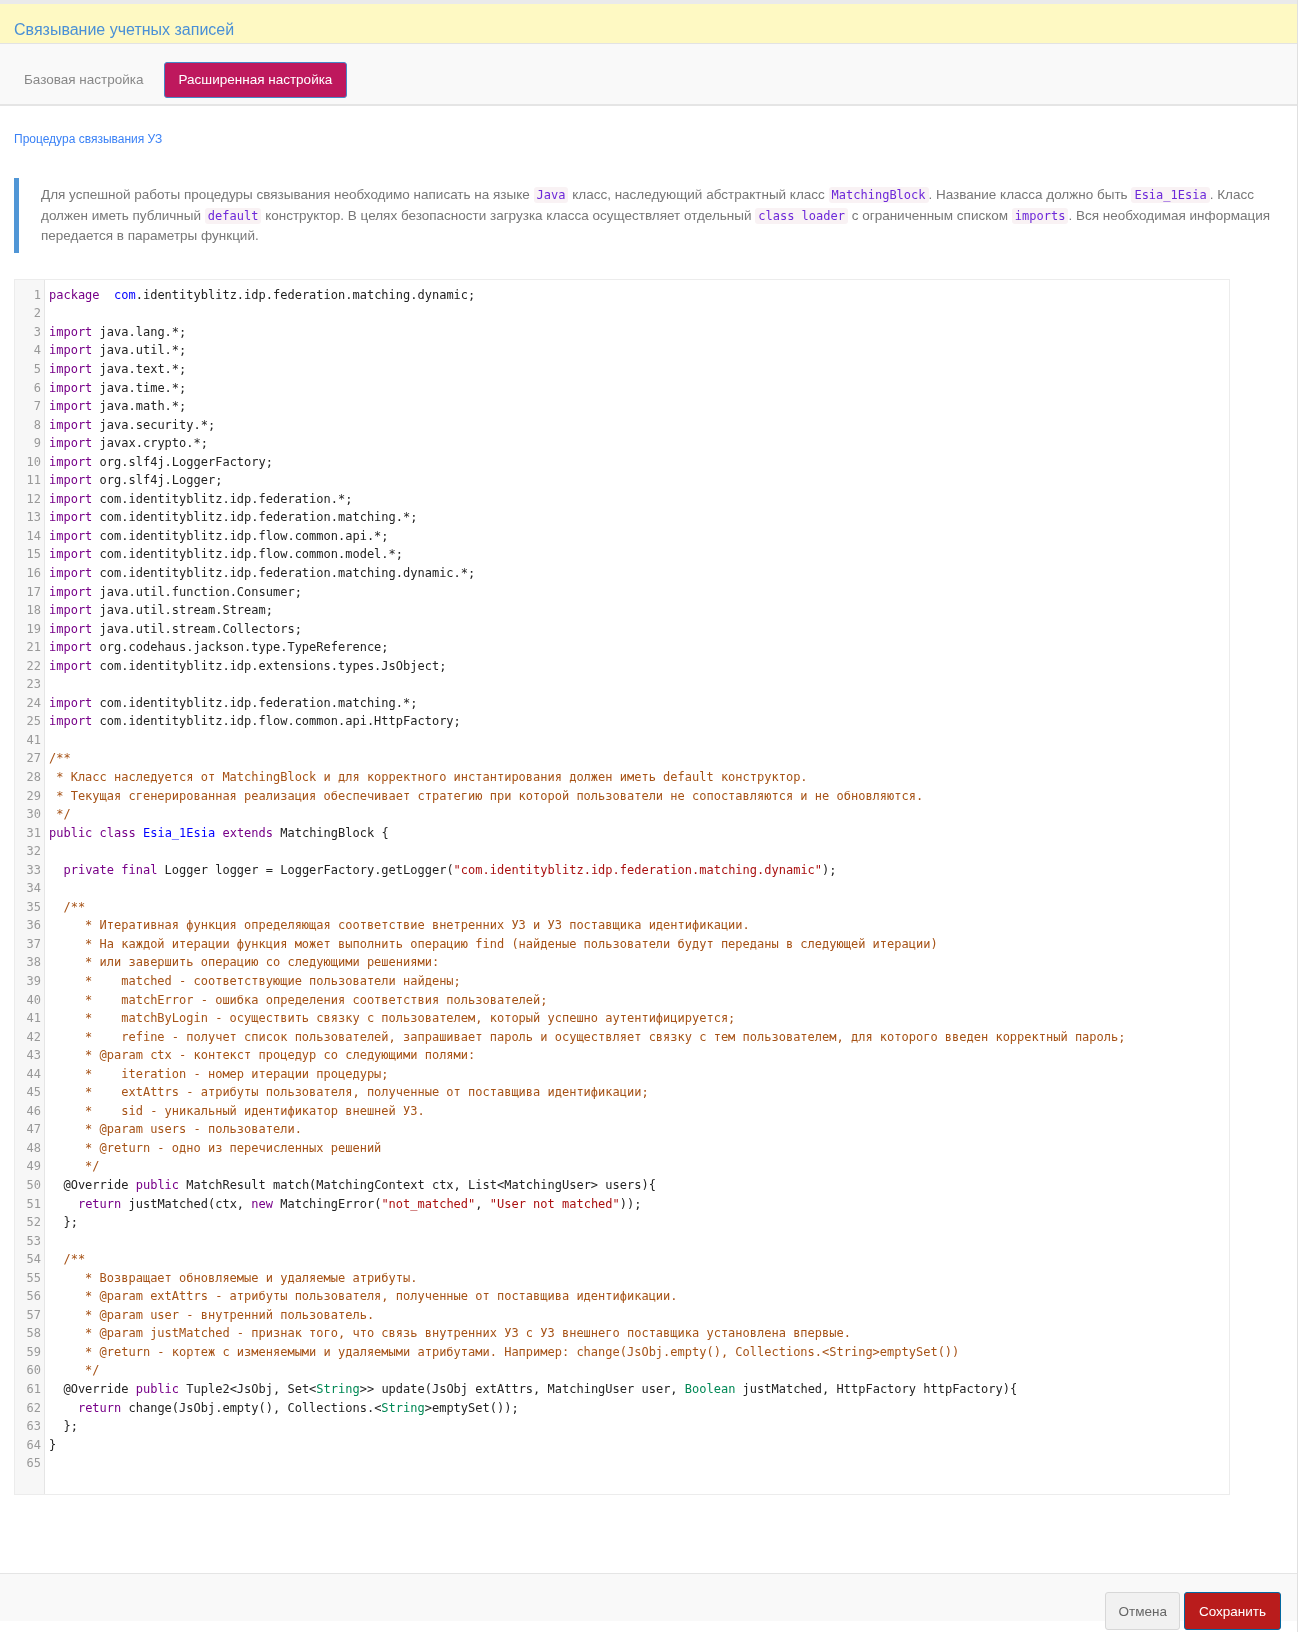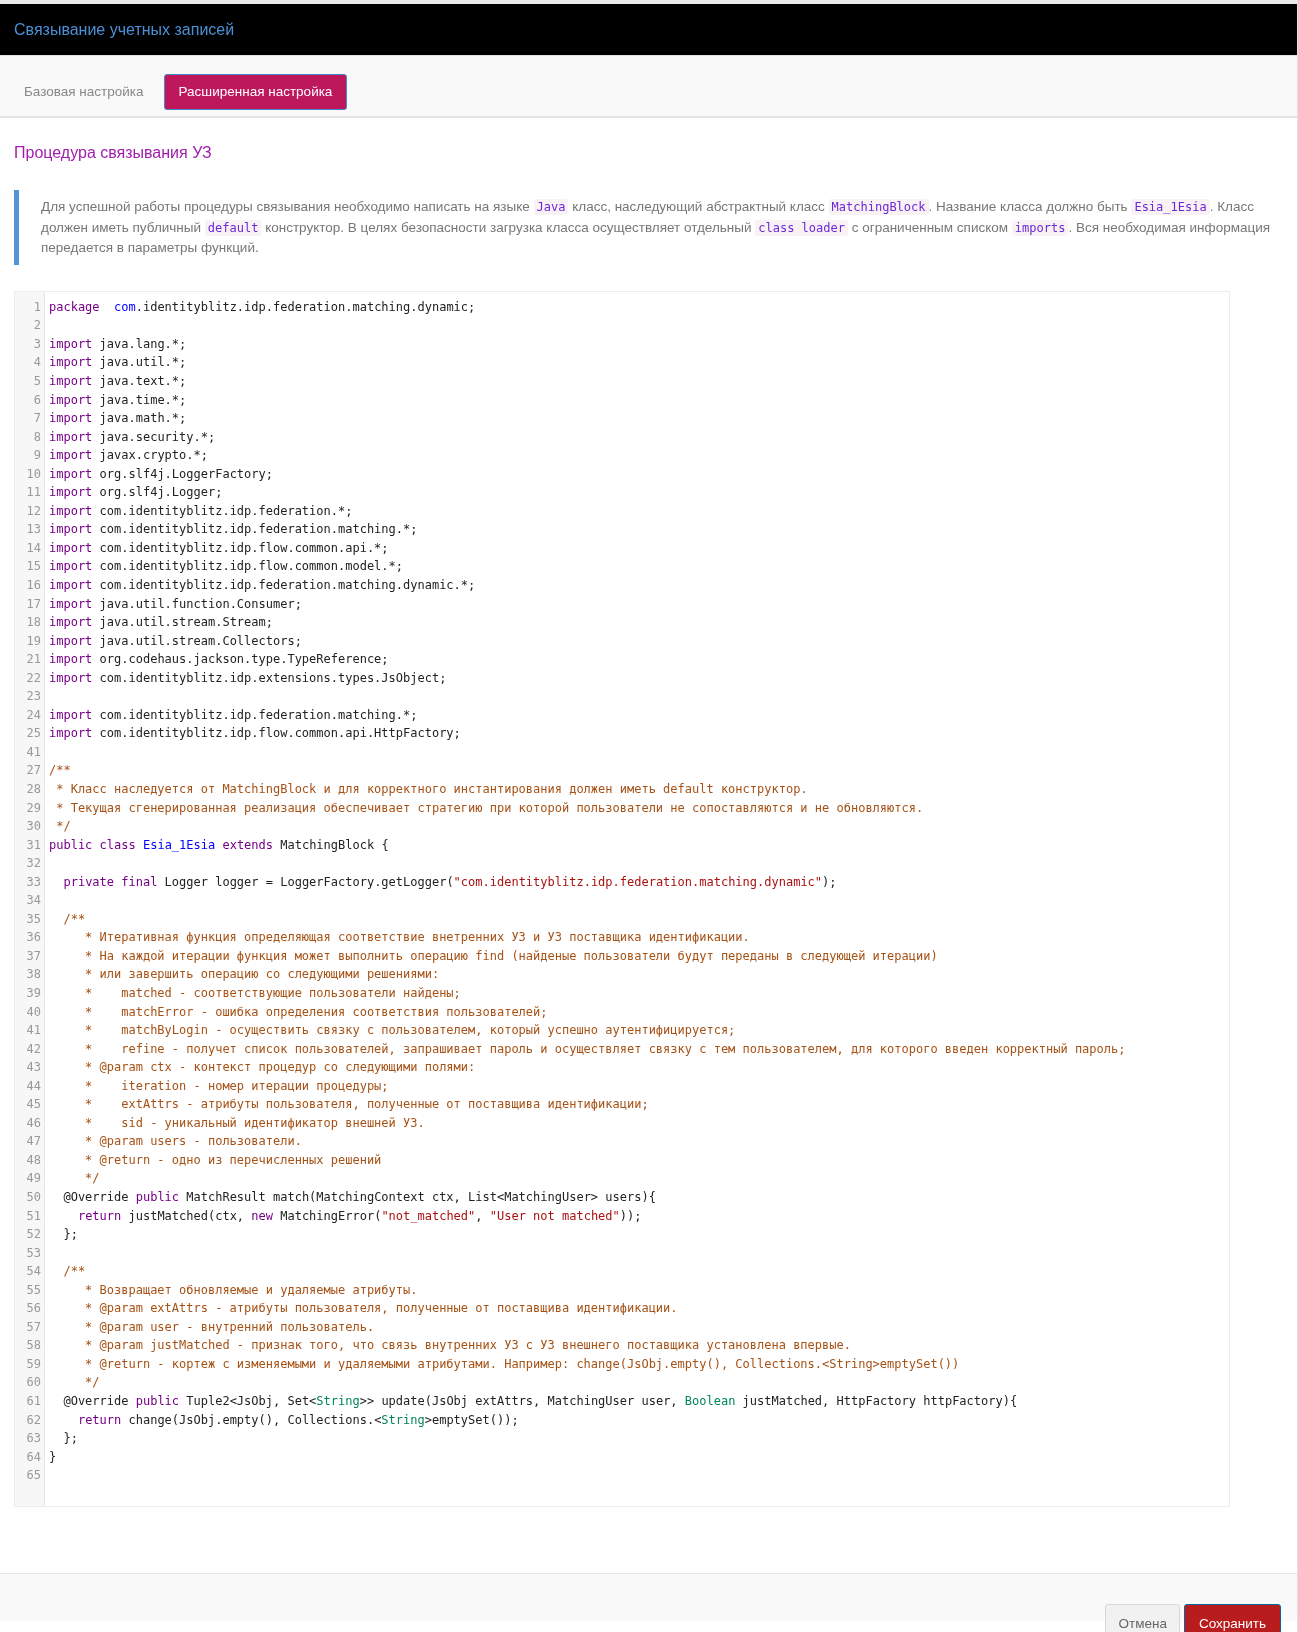--- a/index.html
+++ b/index.html
@@ -13,39 +13,39 @@
       overflow: hidden;
     }
     .modal {
       position: absolute; left: 0; top: 0; width: 1298px; height: 1632px;
       background: #fff;
       border-right: 1px solid #e0e0e0;
     }
     .modal-inner { position: absolute; left: 0; top: 0; width: 1297px; height: 1632px; }
     .top-strip { height: 4px; background: #eaeaea; }
     .header {
-      height: 52px; background: #000000;
+      height: 40px; background: #fef9c3;
       border-bottom: 1px solid #e3e3e3;
       padding: 17px 14px 0 14px;
     }
     .header-title { color: #4a90d6; font-size: 16px; font-weight: 400; }
     .tabs-bar {
       height: 62px; background: #f9f9f9;
       border-bottom: 2px solid #e5e5e5;
       padding: 11px 14px 0 14px;
       display: flex; align-items: center; gap: 10px;
     }
     .tab {
       height: 36px; padding: 0 10px; font-size: 13.5px;
       display: flex; align-items: center; border-radius: 3px;
       color: #888; cursor: pointer;
     }
     .tab.active { background: #be185d; color: #fff; padding: 0 14px; border: 1px solid #4588c8; }
     .content { padding: 0 14px; }
-    .section-title { font-size: 16px; color: #a21caf; margin: 26px 0 0 0; height: 20px; }
+    .section-title { font-size: 12px; color: #3b82f6; margin: 26px 0 0 0; height: 20px; }
     .callout {
       margin-top: 26px; border-left: 5px solid #5096d6;
       padding: 7px 10px 6px 22px; font-size: 13.5px; line-height: 20.5px; color: #777;
       background: #fff;
     }
     .callout code {
       font-family: "DejaVu Sans Mono", monospace; font-size: 12px;
       color: #6d28d9; background: #f9f2f4; padding: 1px 3px; border-radius: 3px;
     }
     .editor {
@@ -64,21 +64,21 @@
     .ln { width: 30px; text-align: right; padding-right: 4px; color: #999; flex: none; }
     .code { padding-left: 4px; }
     .kw { color: #770088; }
     .def { color: #0000ff; }
     .str { color: #a11; }
     .cm { color: #a65216; }
     .ty { color: #008855; }
     .footer {
       position: absolute; left: 0; right: 0; top: 1573px; height: 48px;
       background: #f9f9f9; border-top: 1px solid #e5e5e5;
-      display: flex; justify-content: flex-end; align-items: flex-start; padding: 30px 16px 0 0; gap: 4px;
+      display: flex; justify-content: flex-end; align-items: flex-start; padding: 18px 16px 0 0; gap: 4px;
     }
     .btn {
       height: 38px; padding: 0 12px; font-size: 13.5px; border-radius: 3px;
       display: flex; align-items: center; cursor: pointer;
     }
     .btn-cancel { background: #f1f1f1; border: 1px solid #d7d7d7; color: #666; }
     .btn-save { background: #b91c1c; border: 1px solid #0369a1; color: #fff; padding: 0 14px; }
   </style>
 </head>
 <body>

